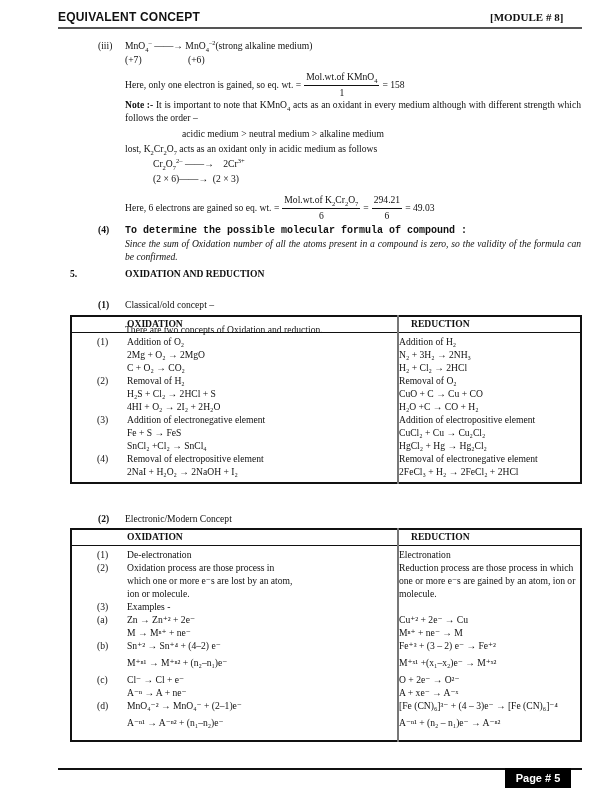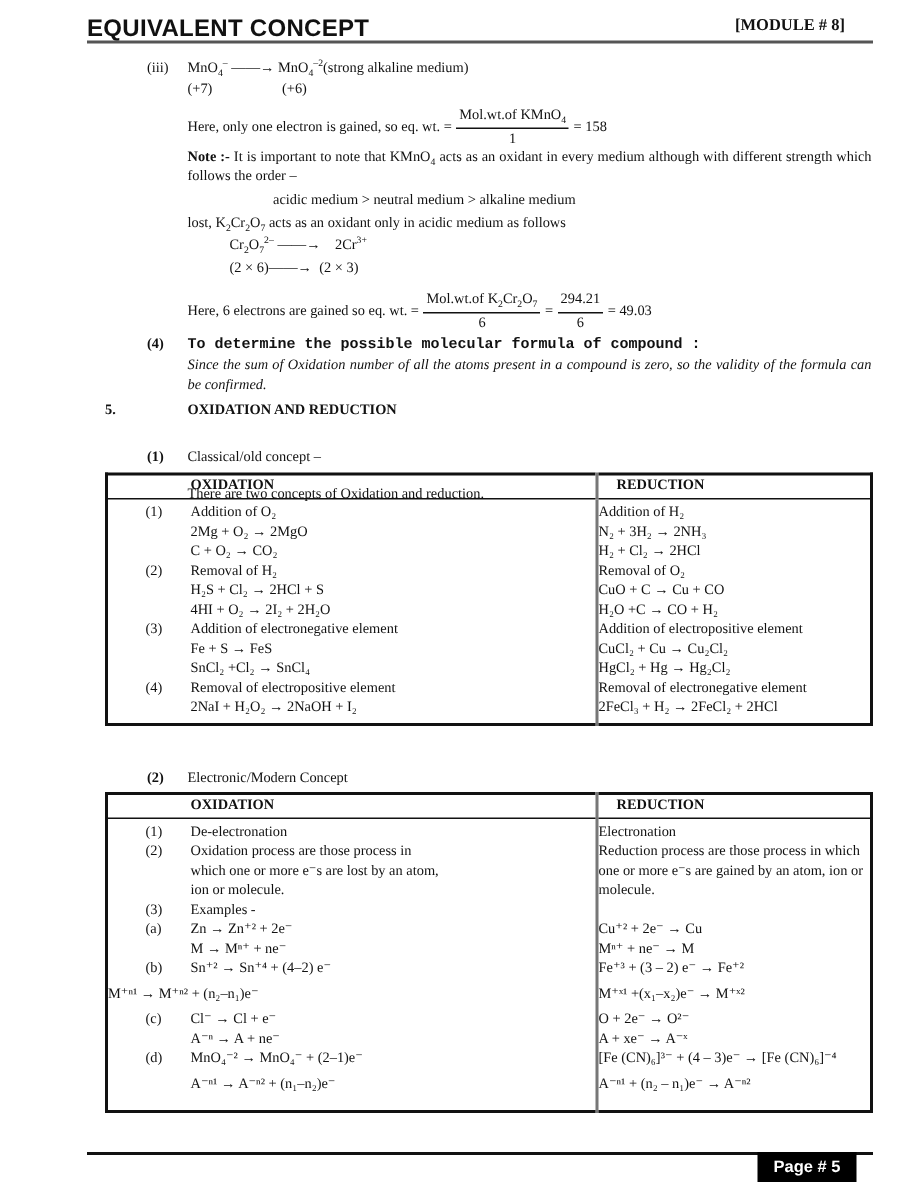--- a/index.html
+++ b/index.html
@@ -1,19 +1,19 @@
 <!DOCTYPE html>
 <html><head>
 <meta charset="utf-8">
 <style>
   html,body{margin:0;padding:0;background:#fff;}
   body{width:612px;height:792px;position:relative;overflow:hidden;font-family:"Liberation Serif","DejaVu Serif",serif;color:#111;font-size:9.6px;line-height:1.35;}
   .abs{position:absolute;}
   sub,sup{font-size:6.5px;line-height:0;}
-  .hdr-left{left:58px;top:9px;font-family:"Liberation Sans","DejaVu Sans",sans-serif;font-weight:bold;font-size:16px;letter-spacing:0.2px;}
+  .hdr-left{left:58px;top:9px;font-family:"Liberation Sans","DejaVu Sans",sans-serif;font-weight:bold;font-size:12px;letter-spacing:0.2px;}
   .hdr-right{left:490px;top:10px;font-weight:bold;font-size:11px;}
   .hdr-rule{left:58px;top:27px;width:524px;height:2px;background:#555;}
   .bold{font-weight:bold;}
   .frac{display:inline-block;vertical-align:middle;text-align:center;margin:0 3px;}
   .frac .n{display:block;border-bottom:1px solid #111;padding:0 2px 1px;}
   .frac .d{display:block;padding-top:1px;}
   .heading-mono{font-family:"Liberation Mono","DejaVu Sans Mono",monospace;font-weight:bold;font-size:10px;}
   table.ox{position:absolute;border-collapse:collapse;border:2px solid #111;left:70px;width:512px;}
   table.ox td{vertical-align:top;padding:0;}
   table.ox td.left{border-right:2px solid #777;width:270px;}
@@ -199,21 +199,21 @@
             <span class="txt">Zn → Zn⁺² + 2e⁻</span>
           </div>
           <div class="cell-line" style="">
             <span class="idx"></span>
             <span class="txt">M → Mⁿ⁺ + ne⁻</span>
           </div>
           <div class="cell-line" style="min-height:17px;">
             <span class="idx">(b)</span>
             <span class="txt">Sn⁺²  → Sn⁺⁴ + (4–2) e⁻</span>
           </div>
-          <div class="cell-line" style="min-height:17px;flex-direction:column;">
+          <div class="cell-line" style="min-height:17px;">
             <span class="idx"></span>
             <span class="txt">M⁺ⁿ¹  → M⁺ⁿ² + (n₂–n₁)e⁻</span>
           </div>
           <div class="cell-line" style="">
             <span class="idx">(c)</span>
             <span class="txt">Cl⁻ → Cl + e⁻</span>
           </div>
           <div class="cell-line" style="">
             <span class="idx"></span>
             <span class="txt">A⁻ⁿ → A + ne⁻</span>

